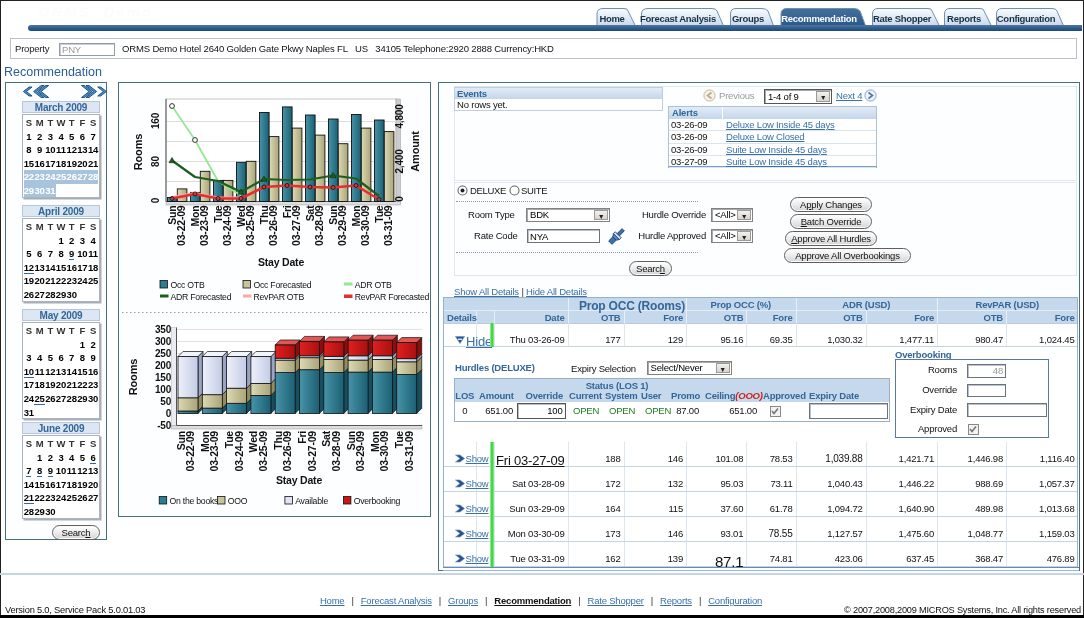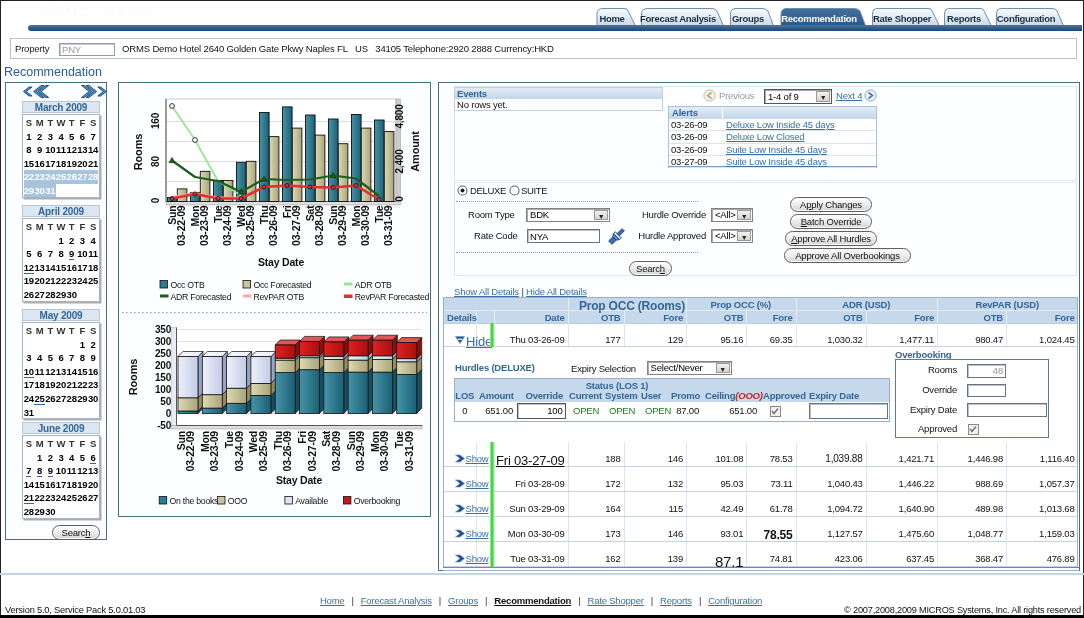--- a/index.html
+++ b/index.html
@@ -630,21 +630,21 @@
 <div class="abs" style="left:746.3px;top:466.5px;width:1px;height:24.0px;background:#dce6f0;"></div>
 <div class="abs" style="left:795.5px;top:466.5px;width:1px;height:24.0px;background:#dce6f0;"></div>
 <div class="abs" style="left:865.6px;top:466.5px;width:1px;height:24.0px;background:#dce6f0;"></div>
 <div class="abs" style="left:937.0px;top:466.5px;width:1px;height:24.0px;background:#dce6f0;"></div>
 <div class="abs" style="left:1006.0px;top:466.5px;width:1px;height:24.0px;background:#dce6f0;"></div>
 <svg class="abs" style="left:455px;top:479.0px;" width="10" height="9" viewBox="0 0 10 9">
     <path d="M0.5 1 L5 1 L9.5 4.5 L5 8 L0.5 8 L5 4.5 Z" fill="#2a4f8a" stroke="#6a9ac8" stroke-width="0.7"></path>
   </svg>
 <div class="abs lnk" style="left:465.5px;top:477.5px;font-size:9.5px;">Show</div>
 <div class="abs" style="left:489.5px;top:466.5px;width:4.5px;height:25.0px;background:linear-gradient(90deg,#b8f0b8,#44d844 35%,#44d844 75%,#b8f0b8);"></div>
-<div class="abs" style="left:564.5px;top:477.5px;font-size:9.5px;color:#111;transform:translateX(-100%);white-space:nowrap;">Fri 03-28-09</div>
+<div class="abs" style="left:564.5px;top:477.5px;font-size:9.5px;color:#111;transform:translateX(-100%);white-space:nowrap;">Sat 03-28-09</div>
 <div class="abs" style="left:620.5px;top:477.5px;font-size:9.5px;color:#111;transform:translateX(-100%);">172</div>
 <div class="abs" style="left:683.0px;top:477.5px;font-size:9.5px;color:#111;transform:translateX(-100%);">132</div>
 <div class="abs" style="left:743.3px;top:477.5px;font-size:9.5px;color:#111;transform:translateX(-100%);">95.03</div>
 <div class="abs" style="left:792.5px;top:477.5px;font-size:9.5px;color:#111;transform:translateX(-100%);">73.11</div>
 <div class="abs" style="left:862.6px;top:477.5px;font-size:9.5px;color:#111;transform:translateX(-100%);">1,040.43</div>
 <div class="abs" style="left:934.0px;top:477.5px;font-size:9.5px;color:#111;transform:translateX(-100%);">1,446.22</div>
 <div class="abs" style="left:1003.0px;top:477.5px;font-size:9.5px;color:#111;transform:translateX(-100%);">988.69</div>
 <div class="abs" style="left:1074.5px;top:477.5px;font-size:9.5px;color:#111;transform:translateX(-100%);">1,057.37</div>
 <div class="abs" style="left:444px;top:515.5px;width:633px;height:1px;background:#c2d4e6;"></div>
 <div class="abs" style="left:476.0px;top:491.5px;width:1px;height:24.0px;background:#dce6f0;"></div>
@@ -658,21 +658,21 @@
 <div class="abs" style="left:937.0px;top:491.5px;width:1px;height:24.0px;background:#dce6f0;"></div>
 <div class="abs" style="left:1006.0px;top:491.5px;width:1px;height:24.0px;background:#dce6f0;"></div>
 <svg class="abs" style="left:455px;top:504.0px;" width="10" height="9" viewBox="0 0 10 9">
     <path d="M0.5 1 L5 1 L9.5 4.5 L5 8 L0.5 8 L5 4.5 Z" fill="#2a4f8a" stroke="#6a9ac8" stroke-width="0.7"></path>
   </svg>
 <div class="abs lnk" style="left:465.5px;top:502.5px;font-size:9.5px;">Show</div>
 <div class="abs" style="left:489.5px;top:491.5px;width:4.5px;height:25.0px;background:linear-gradient(90deg,#b8f0b8,#44d844 35%,#44d844 75%,#b8f0b8);"></div>
 <div class="abs" style="left:564.5px;top:502.5px;font-size:9.5px;color:#111;transform:translateX(-100%);white-space:nowrap;">Sun 03-29-09</div>
 <div class="abs" style="left:620.5px;top:502.5px;font-size:9.5px;color:#111;transform:translateX(-100%);">164</div>
 <div class="abs" style="left:683.0px;top:502.5px;font-size:9.5px;color:#111;transform:translateX(-100%);">115</div>
-<div class="abs" style="left:743.3px;top:502.5px;font-size:9.5px;color:#111;transform:translateX(-100%);">42.49</div>
+<div class="abs" style="left:743.3px;top:502.5px;font-size:9.5px;color:#111;transform:translateX(-100%);">37.60</div>
 <div class="abs" style="left:792.5px;top:502.5px;font-size:9.5px;color:#111;transform:translateX(-100%);">61.78</div>
 <div class="abs" style="left:862.6px;top:502.5px;font-size:9.5px;color:#111;transform:translateX(-100%);">1,094.72</div>
 <div class="abs" style="left:934.0px;top:502.5px;font-size:9.5px;color:#111;transform:translateX(-100%);">1,640.90</div>
 <div class="abs" style="left:1003.0px;top:502.5px;font-size:9.5px;color:#111;transform:translateX(-100%);">489.98</div>
 <div class="abs" style="left:1074.5px;top:502.5px;font-size:9.5px;color:#111;transform:translateX(-100%);">1,013.68</div>
 <div class="abs" style="left:444px;top:540.5px;width:633px;height:1px;background:#c2d4e6;"></div>
 <div class="abs" style="left:476.0px;top:516.5px;width:1px;height:24.0px;background:#dce6f0;"></div>
 <div class="abs" style="left:494.0px;top:516.5px;width:1px;height:24.0px;background:#dce6f0;"></div>
 <div class="abs" style="left:567.5px;top:516.5px;width:1px;height:24.0px;background:#dce6f0;"></div>
 <div class="abs" style="left:623.5px;top:516.5px;width:1px;height:24.0px;background:#dce6f0;"></div>
@@ -684,21 +684,21 @@
 <div class="abs" style="left:1006.0px;top:516.5px;width:1px;height:24.0px;background:#dce6f0;"></div>
 <svg class="abs" style="left:455px;top:529.0px;" width="10" height="9" viewBox="0 0 10 9">
     <path d="M0.5 1 L5 1 L9.5 4.5 L5 8 L0.5 8 L5 4.5 Z" fill="#2a4f8a" stroke="#6a9ac8" stroke-width="0.7"></path>
   </svg>
 <div class="abs lnk" style="left:465.5px;top:527.5px;font-size:9.5px;">Show</div>
 <div class="abs" style="left:489.5px;top:516.5px;width:4.5px;height:25.0px;background:linear-gradient(90deg,#b8f0b8,#44d844 35%,#44d844 75%,#b8f0b8);"></div>
 <div class="abs" style="left:564.5px;top:527.5px;font-size:9.5px;color:#111;transform:translateX(-100%);white-space:nowrap;">Mon 03-30-09</div>
 <div class="abs" style="left:620.5px;top:527.5px;font-size:9.5px;color:#111;transform:translateX(-100%);">173</div>
 <div class="abs" style="left:683.0px;top:527.5px;font-size:9.5px;color:#111;transform:translateX(-100%);">146</div>
 <div class="abs" style="left:743.3px;top:527.5px;font-size:9.5px;color:#111;transform:translateX(-100%);">93.01</div>
-<div class="abs" style="left:792.5px;top:527.5px;font-size:12px;color:#111;transform:translateX(-100%);font-weight:bold;">78.55</div>
+<div class="abs" style="left:792.5px;top:527.5px;font-size:10px;color:#111;transform:translateX(-100%);">78.55</div>
 <div class="abs" style="left:862.6px;top:527.5px;font-size:9.5px;color:#111;transform:translateX(-100%);">1,127.57</div>
 <div class="abs" style="left:934.0px;top:527.5px;font-size:9.5px;color:#111;transform:translateX(-100%);">1,475.60</div>
 <div class="abs" style="left:1003.0px;top:527.5px;font-size:9.5px;color:#111;transform:translateX(-100%);">1,048.77</div>
 <div class="abs" style="left:1074.5px;top:527.5px;font-size:9.5px;color:#111;transform:translateX(-100%);">1,159.03</div>
 <div class="abs" style="left:444px;top:565.5px;width:633px;height:1px;background:#c2d4e6;"></div>
 <div class="abs" style="left:476.0px;top:541.5px;width:1px;height:24.0px;background:#dce6f0;"></div>
 <div class="abs" style="left:494.0px;top:541.5px;width:1px;height:24.0px;background:#dce6f0;"></div>
 <div class="abs" style="left:567.5px;top:541.5px;width:1px;height:24.0px;background:#dce6f0;"></div>
 <div class="abs" style="left:623.5px;top:541.5px;width:1px;height:24.0px;background:#dce6f0;"></div>
 <div class="abs" style="left:686.0px;top:541.5px;width:1px;height:24.0px;background:#dce6f0;"></div>

